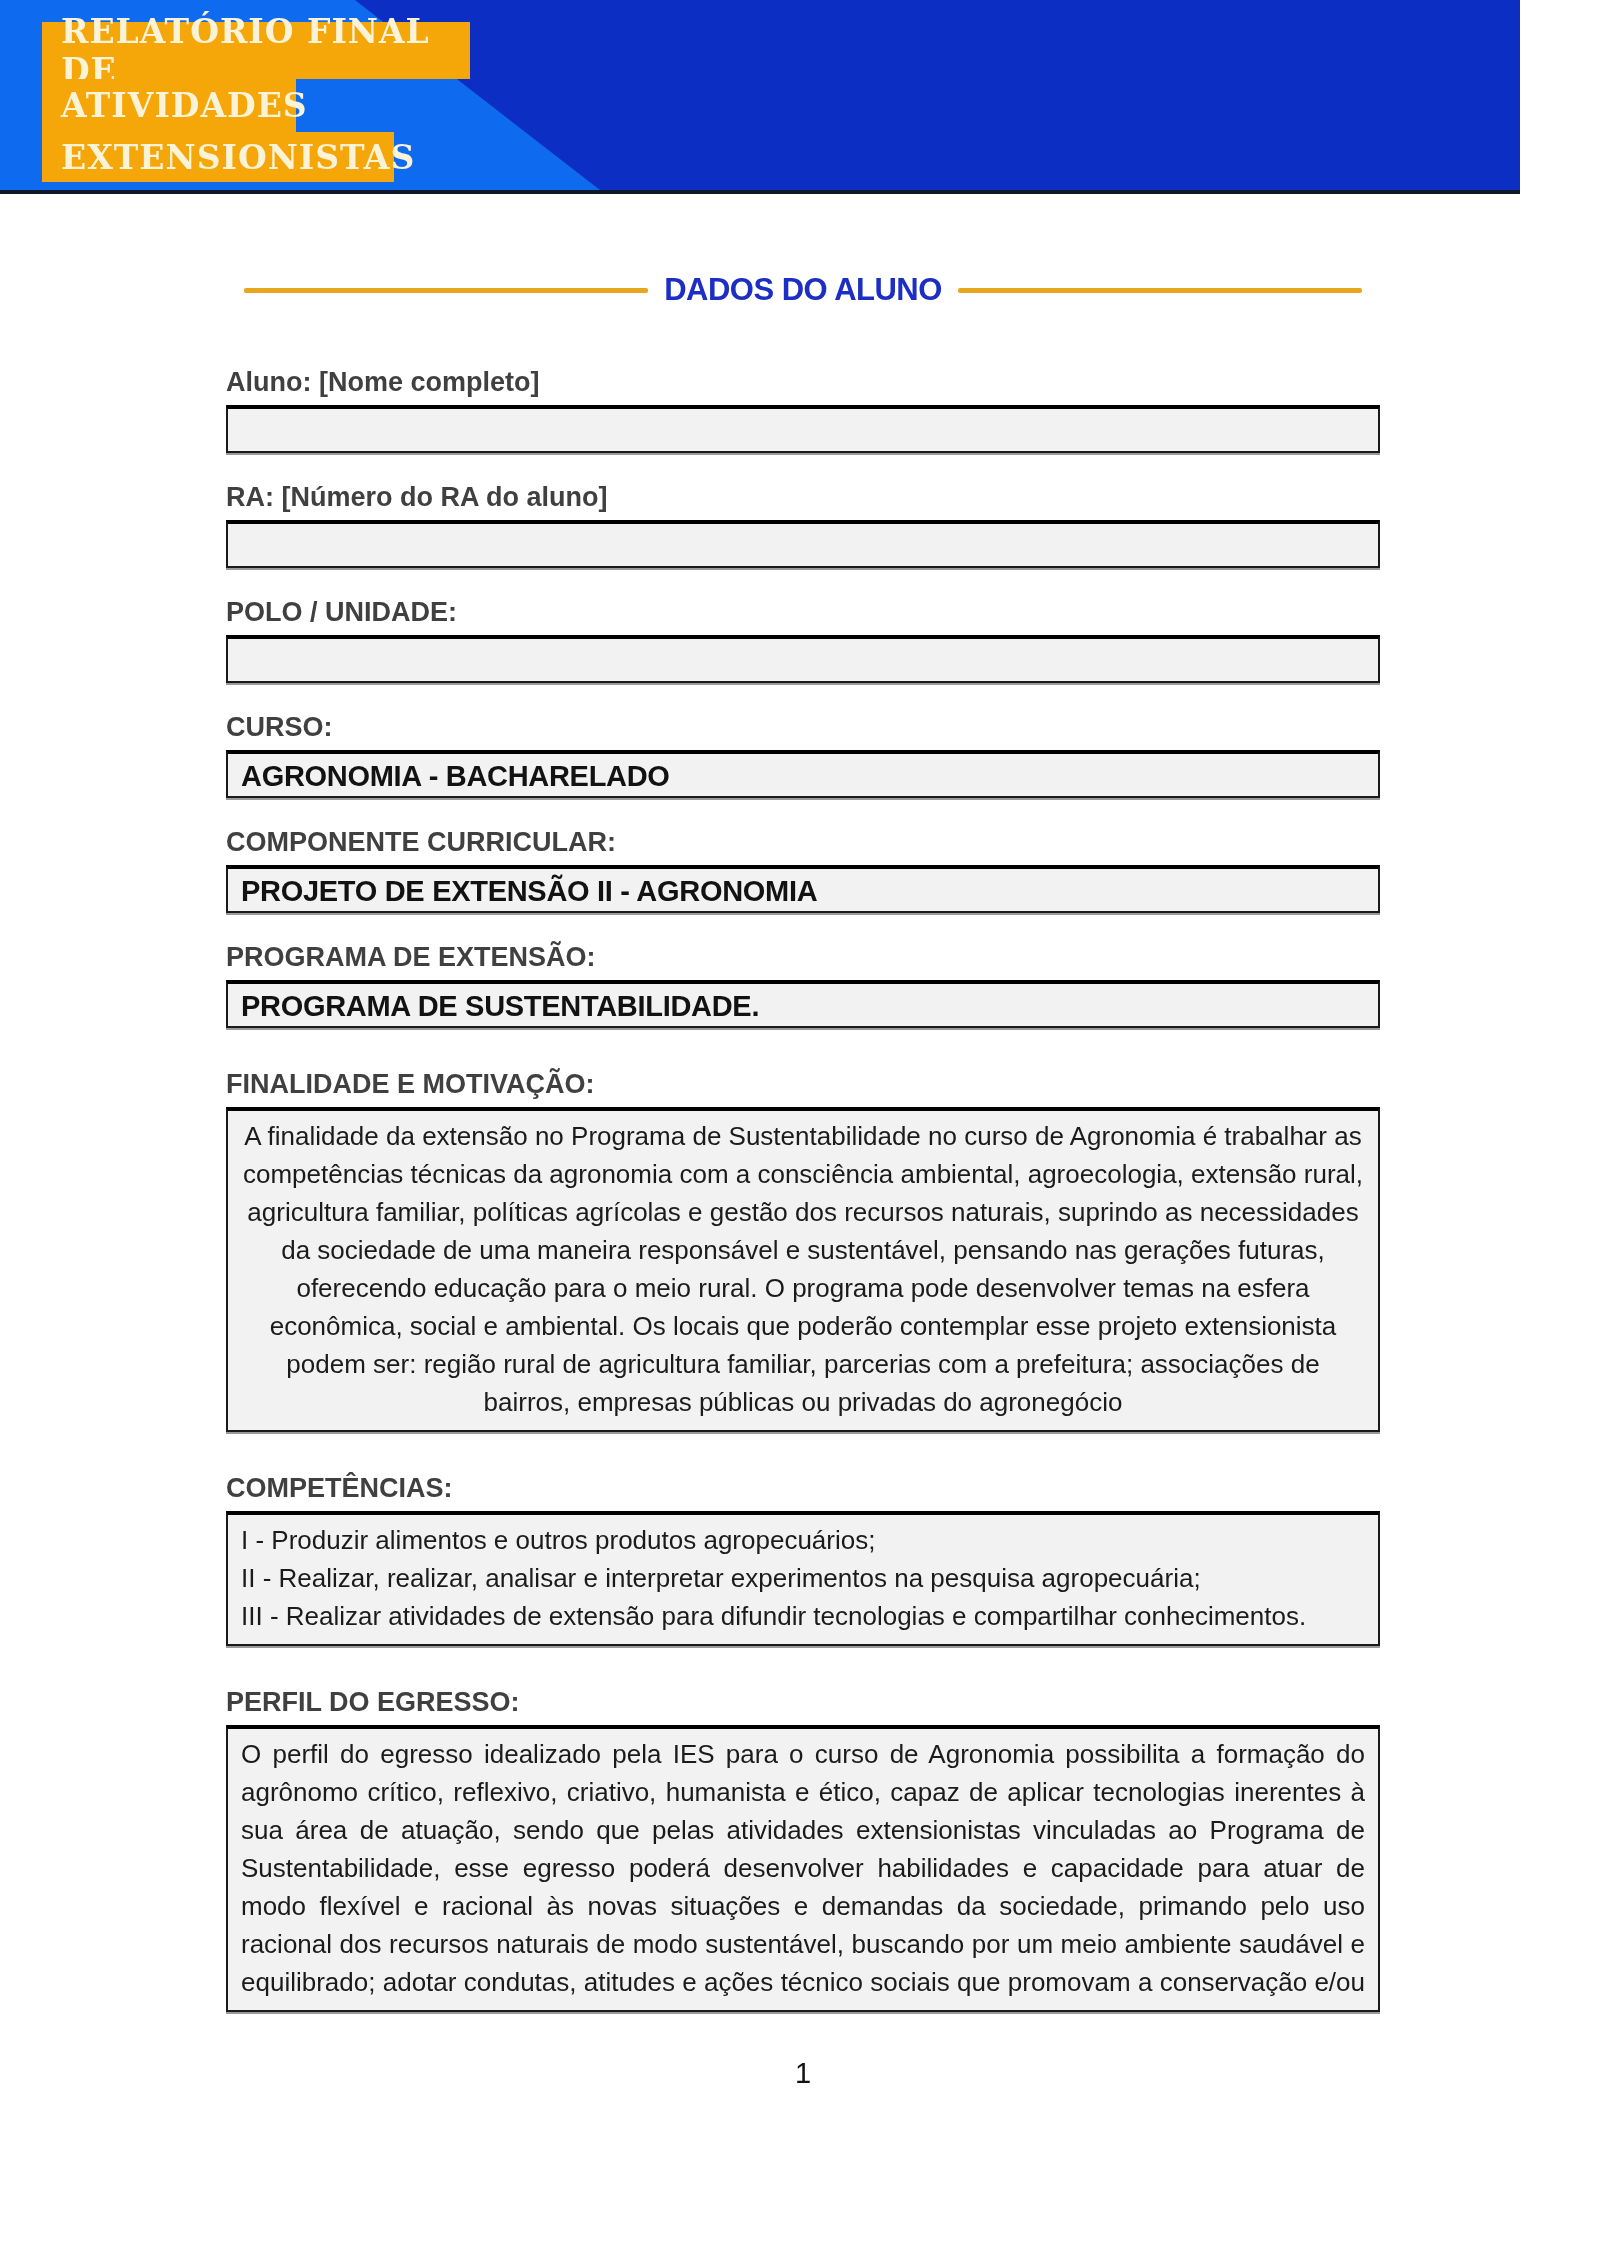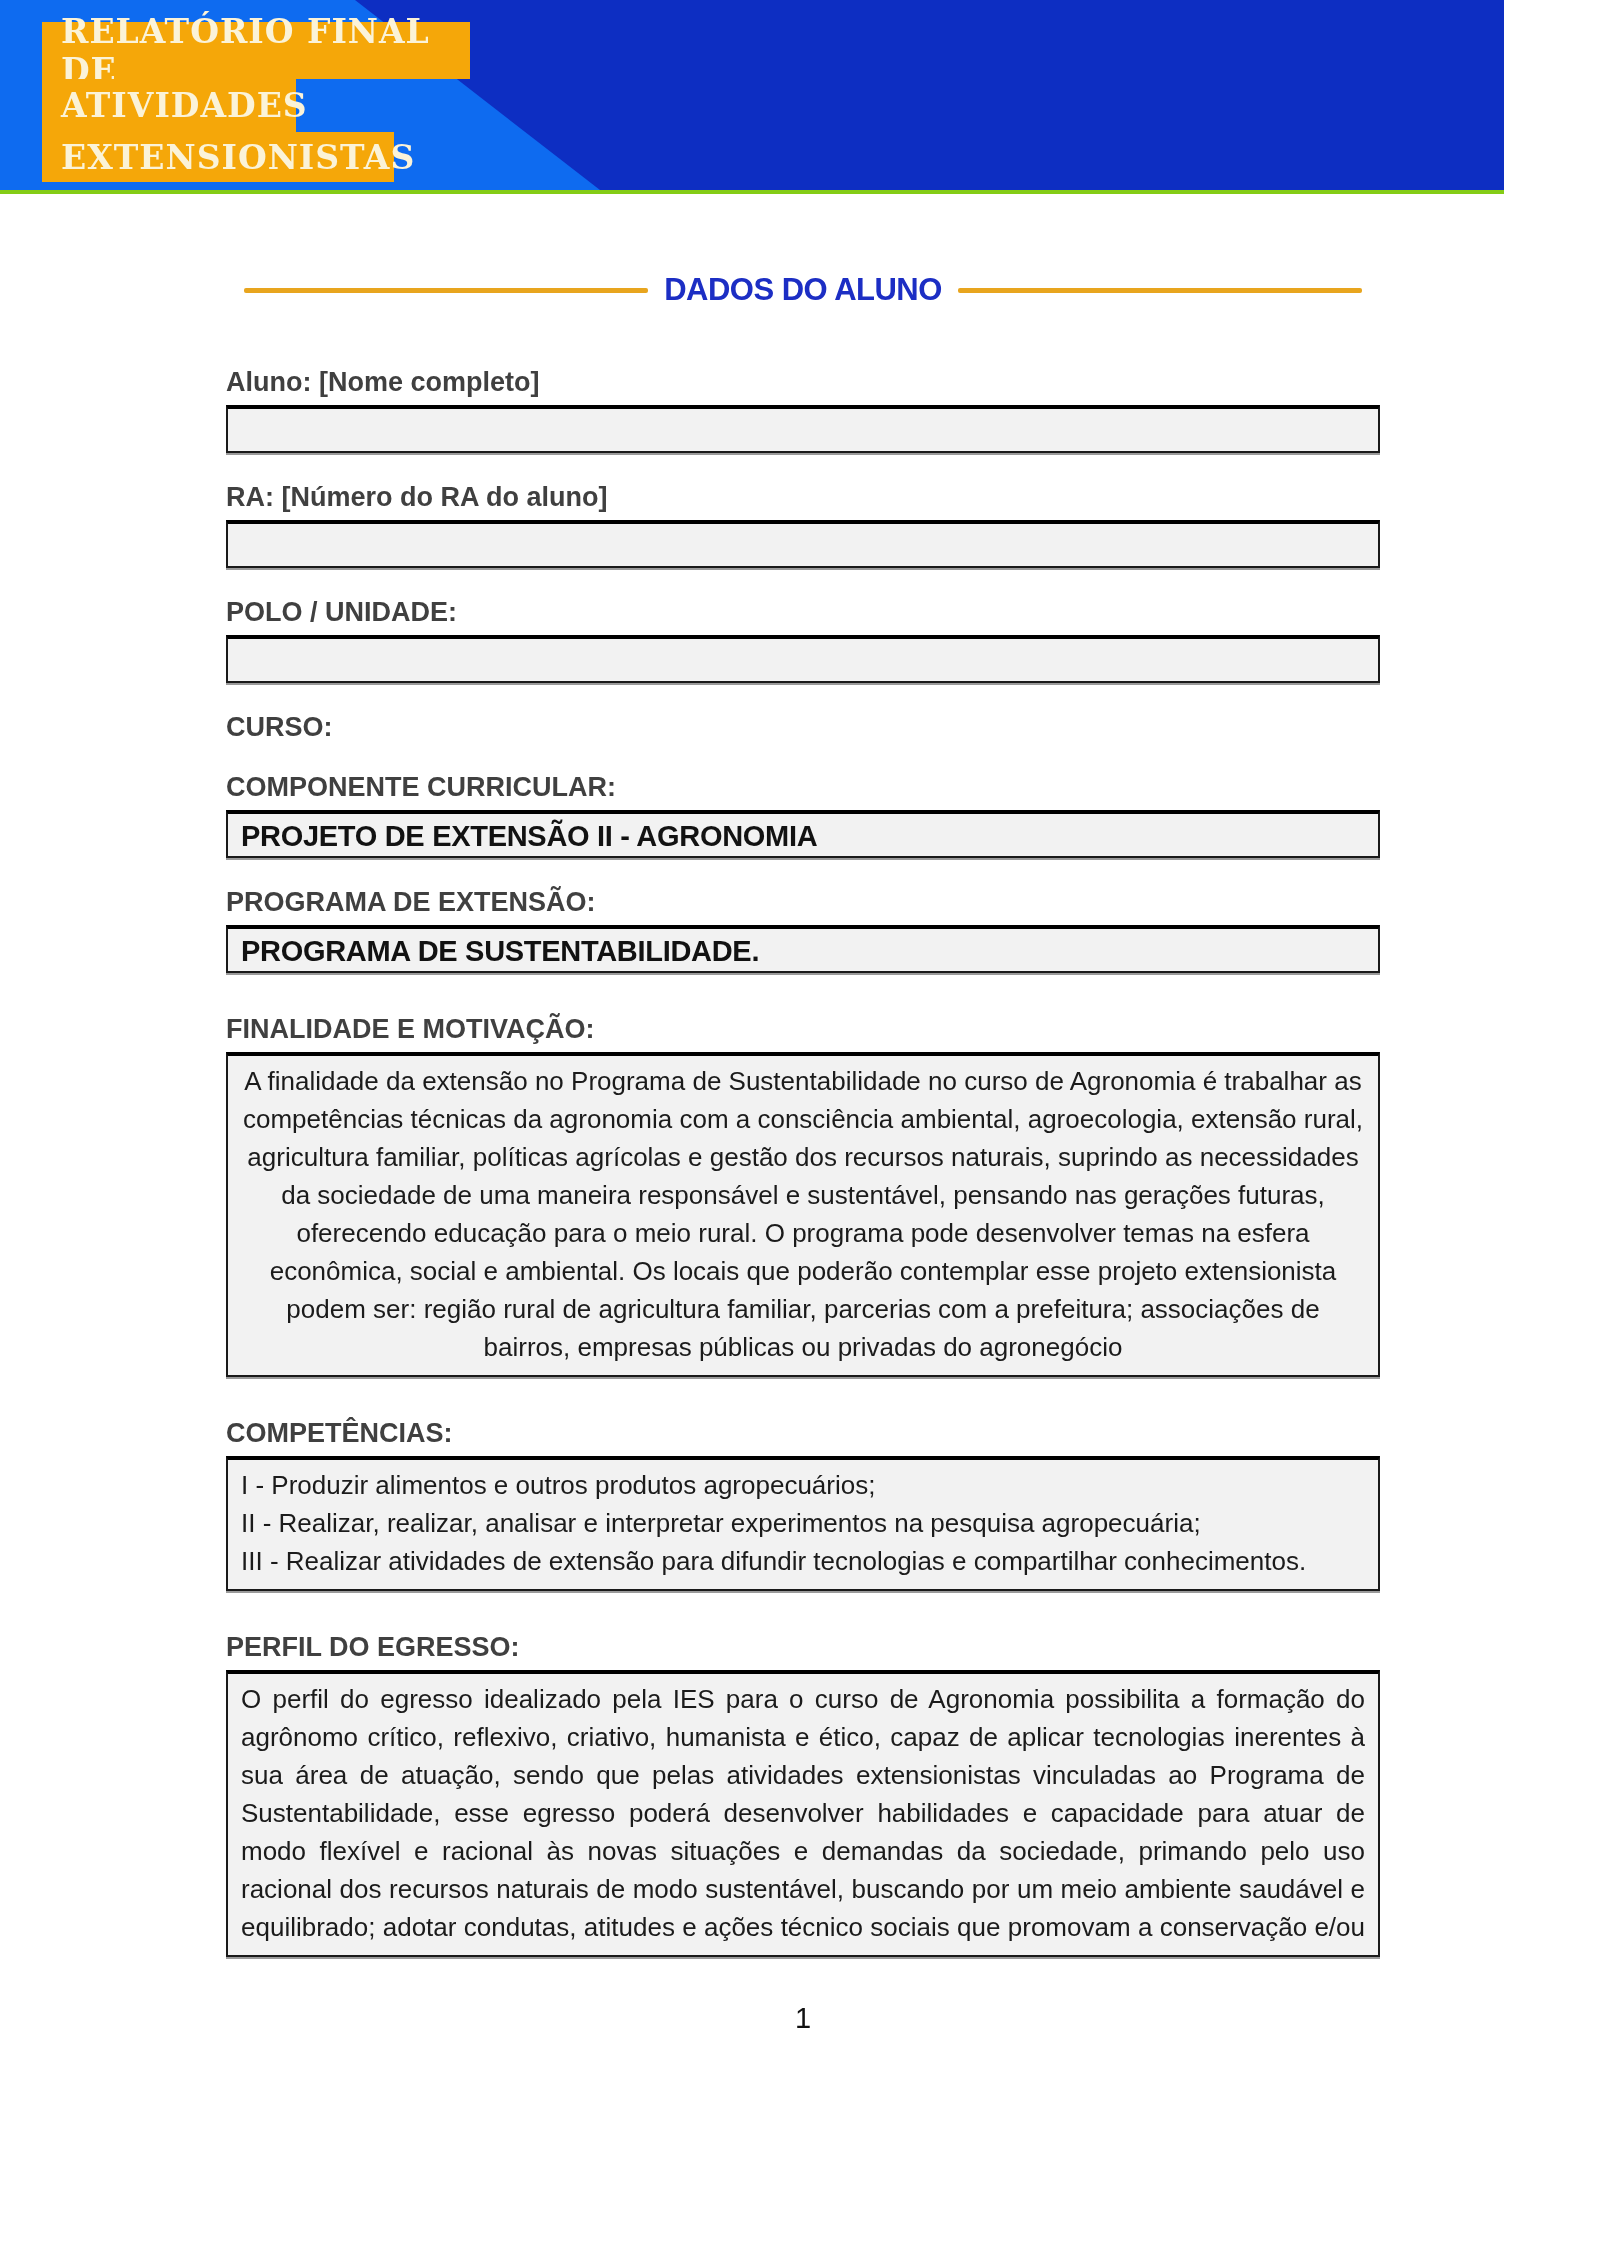--- a/index.html
+++ b/index.html
@@ -2,21 +2,21 @@
 <html lang="pt-BR"><head>
 <meta charset="utf-8">
 <style>
   html,body{margin:0;padding:0;}
   body{
     width:1600px;height:2263px;background:#ffffff;position:relative;overflow:hidden;
     font-family:"Liberation Sans", sans-serif;
   }
 
   
-  .banner{position:relative;width:1504px;height:190px;background:#0D2EC2;border-bottom:4px solid #84cc16;}
+  .banner{position:relative;width:1504px;height:190px;background:#0D2EC2;border-bottom:4px solid #0f172a;padding-left:16px;}
   .banner-light{position:absolute;top:0;left:0;right:0;bottom:0;background:#0E6BF0;
     clip-path:polygon(0 0,355px 0,600px 100%,0 100%);}
   .banner-box{position:absolute;left:42px;background:#F5A709;color:#FBF3D8;
     font-family:"DejaVu Serif", serif;font-weight:bold;font-size:33px;letter-spacing:1px;
     display:flex;align-items:center;padding-left:19px;box-sizing:border-box;}
   .b1{top:22px;width:428px;height:57px;}
   .b2{top:79px;width:254px;height:53px;}
   .b3{top:132px;width:352px;height:50px;}
 
   
@@ -76,20 +76,23 @@
 
   <div class="field">
     <div class="field-label">POLO / UNIDADE:</div>
     <div class="field-box box-short box-value">
       <span></span>
     </div>
   </div>
 
   <div class="field">
     <div class="field-label">CURSO:</div>
+    <div class="field-box box-value">
+      <span>AGRONOMIA - BACHARELADO</span>
+    </div>
   </div>
 
   <div class="field">
     <div class="field-label">COMPONENTE CURRICULAR:</div>
     <div class="field-box box-value">
       <span>PROJETO DE EXTENSÃO II - AGRONOMIA</span>
     </div>
   </div>
 
   <div class="field gap-lg">

